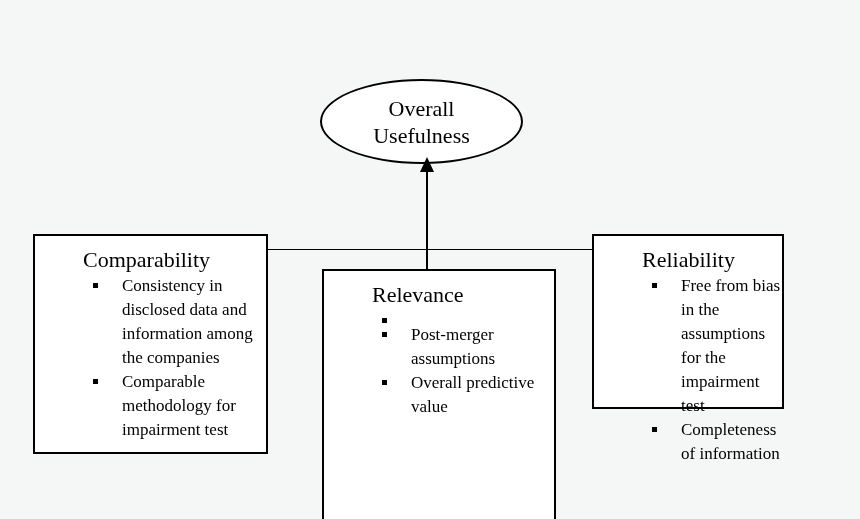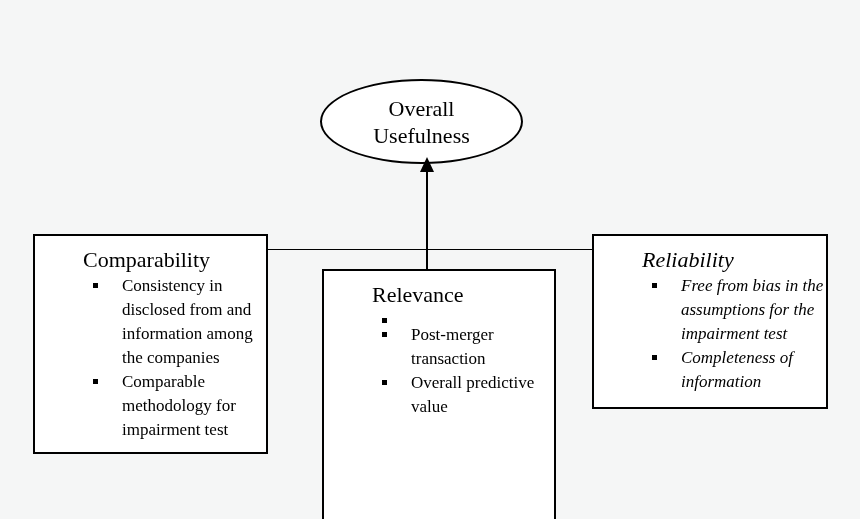--- a/index.html
+++ b/index.html
@@ -71,21 +71,21 @@
   
   .box {
     position: absolute;
     background: #ffffff;
     border: 2px solid #000000;
     box-sizing: border-box;
     padding-left: 36px;
   }
   .box-comparability { left: 33px;  top: 198px; width: 235px; height: 220px; }
   .box-relevance     { left: 322px; top: 233px; width: 234px; height: 260px; }
-  .box-reliability   { left: 592px; top: 198px; width: 236px; height: 175px; font-style: italic; }
+  .box-reliability   { left: 592px; top: 198px; width: 192px; height: 175px; }
 
   .box-title {
     font-size: 22px;
     line-height: 26px;
     padding: 11px 0 0 12px;
   }
   .bullets {
     list-style: none;
     margin: 1px 0 0 0;
     padding: 0;
@@ -120,38 +120,38 @@
 
   <div class="arrowhead"></div>
   <div class="vline"></div>
   <div class="hline"></div>
 
   <div class="box box-comparability">
     <div class="box-title">Comparability</div>
     <ul class="bullets">
       <li>
         <span class="sq"></span>
-        <span class="bullet-text">Consistency in disclosed from and information among the companies</span>
+        <span class="bullet-text">Consistency in disclosed data and information among the companies</span>
       </li>
       <li>
         <span class="sq"></span>
         <span class="bullet-text">Comparable methodology for impairment test</span>
       </li>
     </ul>
   </div>
 
   <div class="box box-relevance">
     <div class="box-title">Relevance</div>
     <ul class="bullets">
       <li>
         <span class="sq"></span>
       </li>
       <li>
         <span class="sq"></span>
-        <span class="bullet-text">Post-merger transaction</span>
+        <span class="bullet-text">Post-merger assumptions</span>
       </li>
       <li>
         <span class="sq"></span>
         <span class="bullet-text">Overall predictive value</span>
       </li>
     </ul>
   </div>
 
   <div class="box box-reliability">
     <div class="box-title">Reliability</div>

